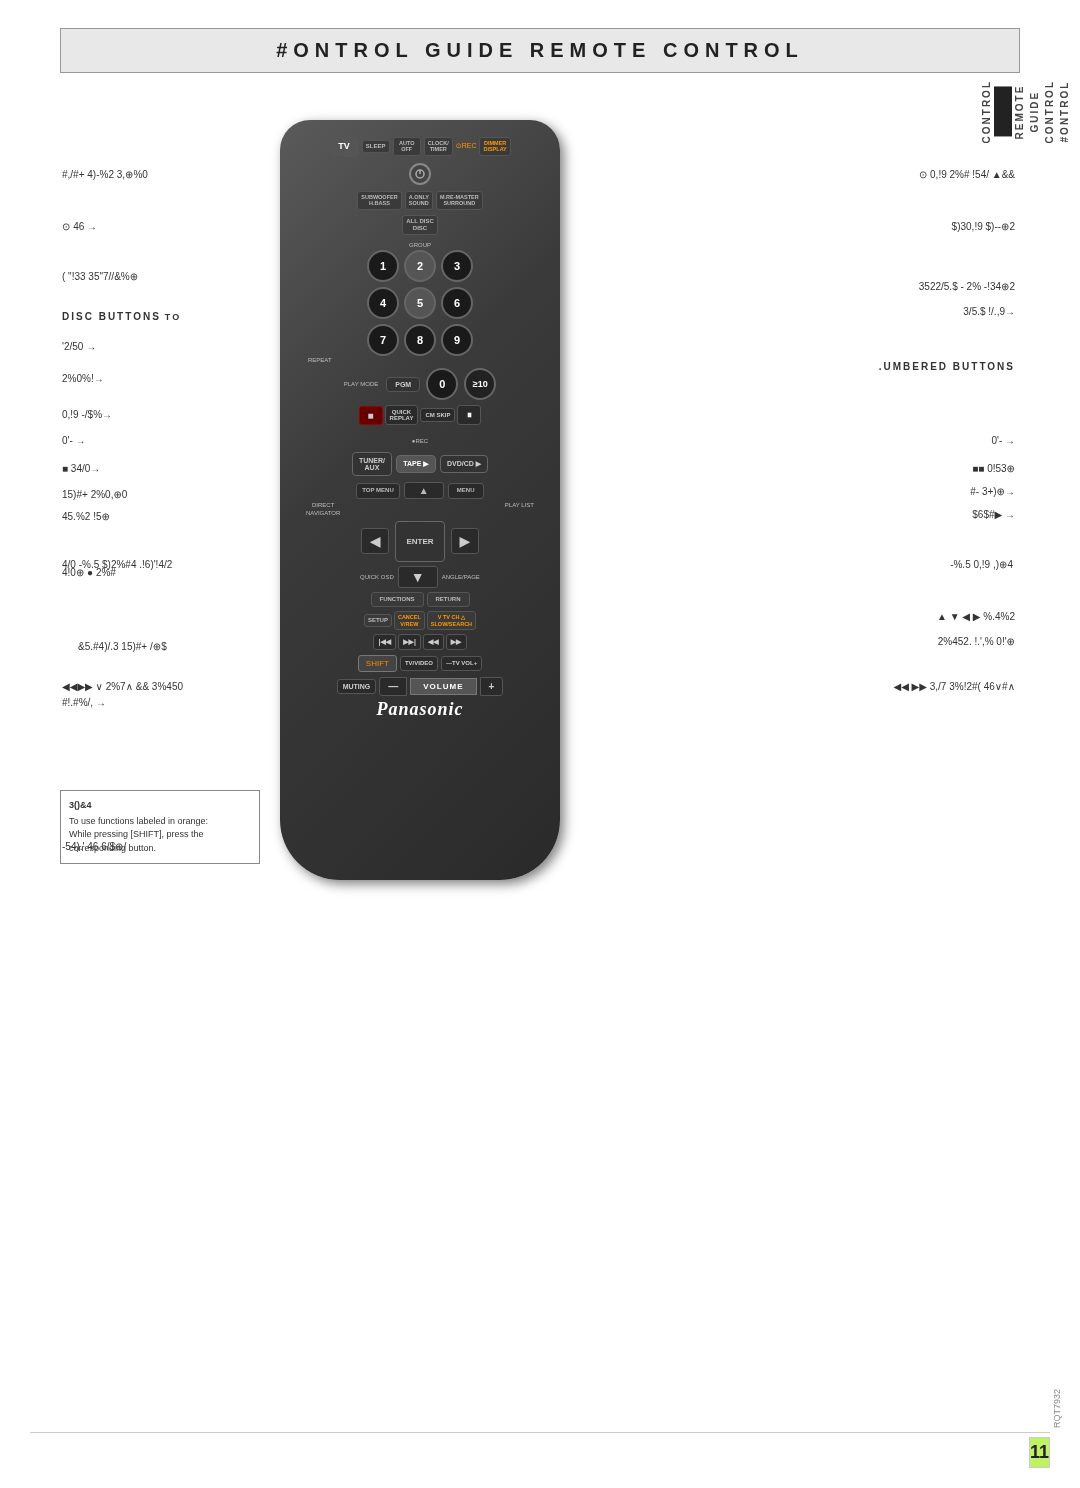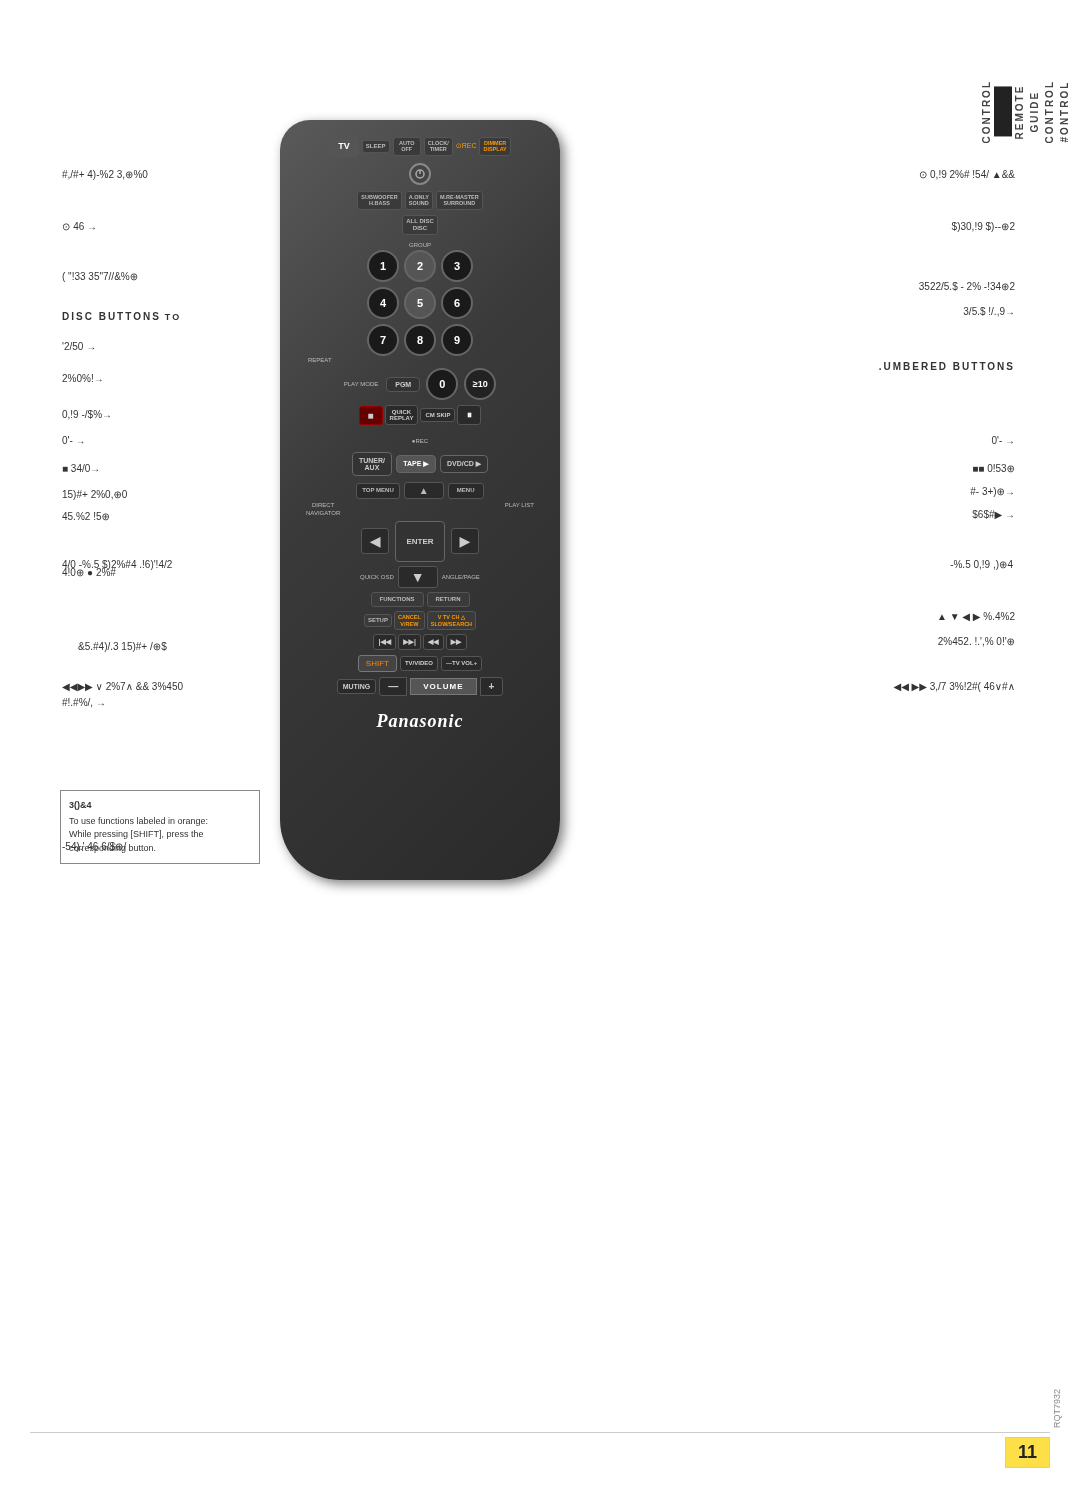--- a/index.html
+++ b/index.html
@@ -345,43 +345,43 @@
       padding: 3px 12px;
       letter-spacing: 1px;
     }
 
     .brand-label {
       color: #fff;
       font-size: 18px;
       font-weight: bold;
       font-style: italic;
       letter-spacing: 1px;
-      margin-top: 12px;
+      margin-top: 0;
       font-family: 'Times New Roman', serif;
     }
 
     
     .label {
       position: absolute;
       font-size: 10px;
       color: #333;
       line-height: 1.3;
     }
 
     
     .page-number {
       position: absolute;
       bottom: 20px;
       right: 30px;
       font-size: 18px;
       font-weight: bold;
       color: #222;
-      background: #fde047;
+      background: #bef264;
       border: 1px solid #ccc;
-      padding: 4px 12px;
+      padding: 4px 0;
     }
 
     
     .rqt-number {
       position: absolute;
       bottom: 60px;
       right: 18px;
       font-size: 9px;
       color: #888;
       writing-mode: vertical-rl;
@@ -400,20 +400,23 @@
       font-size: 9px;
       color: #333;
       line-height: 1.5;
     }
   </style>
 </head>
 <body>
 
 <div class="page-container">
 
+  <div class="header-bar">
+    <span class="header-title">#ONTROL GUIDE  REMOTE CONTROL</span>
+  </div>
 
   <div class="side-label-right">
     <span style="font-size:10px; letter-spacing:2px;">CONTROL</span>
     <div class="side-black-bar"></div>
     <span style="font-size:10px; letter-spacing:2px;">REMOTE</span>
     <span style="font-size:10px; letter-spacing:2px;"> </span>
     <span style="font-size:10px; letter-spacing:2px;">GUIDE</span>
     <span style="font-size:10px; letter-spacing:2px;"> </span>
     <span style="font-size:10px; letter-spacing:2px;">CONTROL</span>
     <span style="font-size:10px; letter-spacing:2px;"> </span>

